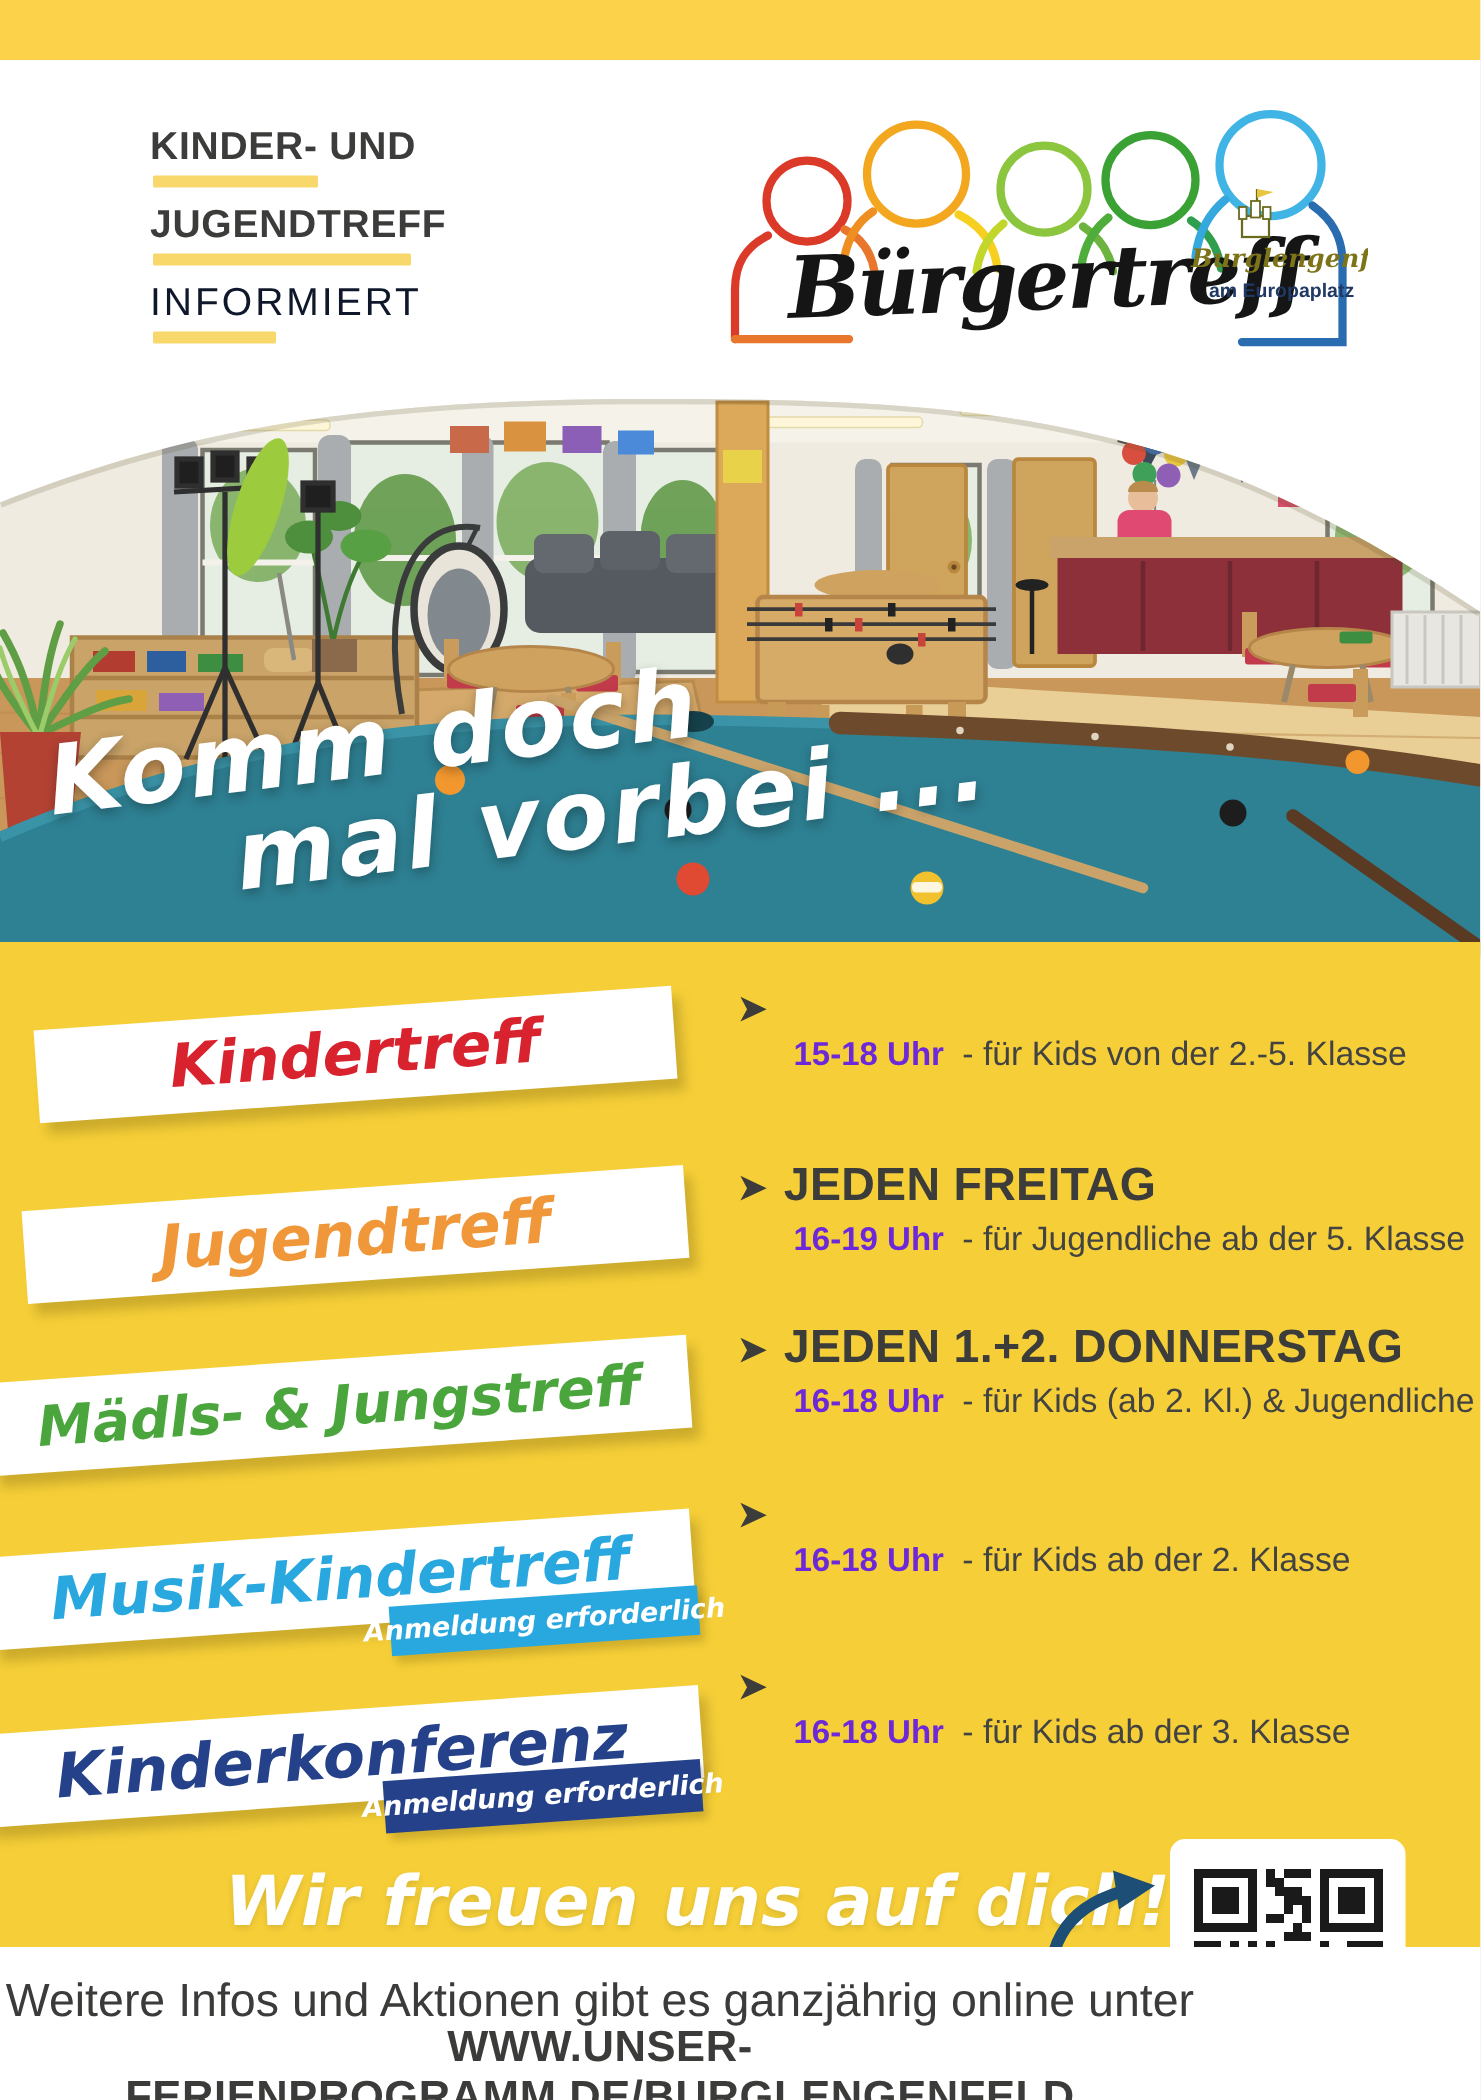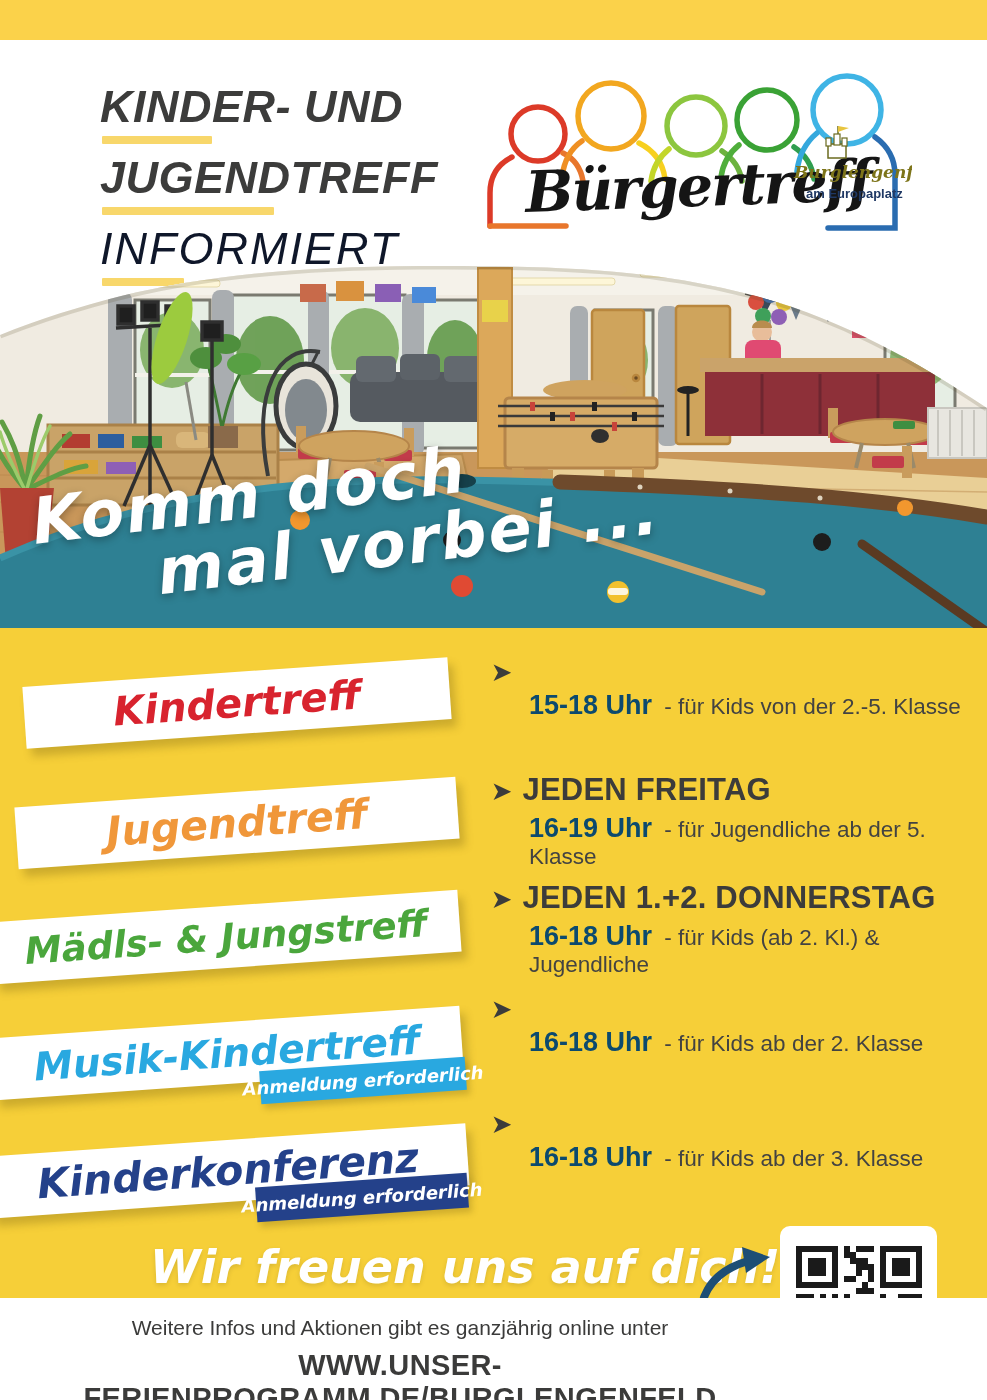--- a/index.html
+++ b/index.html
@@ -2,21 +2,21 @@
 <html><head>
 <meta charset="utf-8">
 <style>
   html,body{margin:0;padding:0;background:#e9e9e9;}
   .page{position:relative;width:987px;height:1400px;background:#ffffff;overflow:hidden;
         font-family:"Liberation Sans",sans-serif;margin:0 auto;}
   
   .topbar{position:absolute;left:0;top:0;width:987px;height:40px;background:#fbd24a;}
   
   .hgroup{position:absolute;left:100px;top:84px;}
-  .hline{font-weight:700;font-size:45px;color:#3c3c3b;letter-spacing:.5px;line-height:1.0;font-style:italic;}
+  .hline{font-weight:700;font-size:26px;color:#3c3c3b;letter-spacing:.5px;line-height:1.0;}
   .hline.thin{font-weight:400;color:#0f172a;letter-spacing:2px;}
   .hunder{height:8px;background:#f8d76b;border-radius:1px;margin:7px 0 11px 2px;}
   .u1{width:110px;} .u2{width:172px;} .u3{width:82px;}
   
   .logo{position:absolute;left:476px;top:60px;width:436px;height:196px;}
   
   .photo{position:absolute;left:0;top:240px;width:987px;height:400px;}
   .overlay-script{position:absolute;left:34px;top:452px;transform:rotate(-7deg);
       font-family:"DejaVu Sans",sans-serif;font-style:italic;font-weight:bold;
       font-size:64px;color:#ffffff;line-height:1.02;letter-spacing:2px;
@@ -37,33 +37,33 @@
       font-family:"DejaVu Sans",sans-serif;font-style:italic;font-weight:bold;font-size:18px;
       box-shadow:3px 5px 6px rgba(110,90,15,.28);white-space:nowrap;}
   .badge.light{left:260px;top:1064px;width:206px;height:33px;background:#29a8e0;}
   .badge.dark {left:256px;top:1180px;width:212px;height:35px;background:#24418a;}
   
   .sched{position:absolute;left:492px;width:492px;color:#3c3c3b;}
   .s1{top:658px;} .s2{top:772px;} .s3{top:880px;} .s4{top:995px;} .s5{top:1110px;}
   .sched-title{display:flex;align-items:center;font-weight:700;font-size:31px;letter-spacing:.2px;}
   .bullet{font-size:23px;margin-right:11px;transform:translateY(1px);}
   .sched-sub{margin-top:5px;padding-left:37px;font-size:22.5px;color:#434342;}
-  .sched-sub .time{font-weight:700;font-size:27px;color:#0c4a6e;margin-right:6px;}
+  .sched-sub .time{font-weight:700;font-size:22px;color:#6d28d9;margin-right:6px;}
   
   .closing{position:absolute;left:150px;top:1240px;width:565px;text-align:center;
       font-family:"DejaVu Sans",sans-serif;font-style:italic;font-weight:bold;
       font-size:46px;color:#ffffff;white-space:nowrap;text-shadow:0 2px 5px rgba(0,0,0,.12);}
   
   .arrow{position:absolute;left:688px;top:1244px;width:92px;height:102px;}
   .qrbox{position:absolute;left:780px;top:1226px;width:157px;height:170px;background:#ffffff;border-radius:10px;
       display:flex;align-items:flex-start;justify-content:center;}
   .qrbox svg{margin-top:20px;}
   
   .footer{position:absolute;left:0;top:1298px;width:987px;height:102px;background:#ffffff;}
-  .f1{position:absolute;left:0;top:1316px;width:800px;text-align:center;font-size:21px;color:#3b3b3a;}
+  .f1{position:absolute;left:0;top:1316px;width:800px;text-align:center;font-size:31px;color:#3b3b3a;}
   .f2{position:absolute;left:0;top:1349px;width:800px;text-align:center;font-size:29px;font-weight:700;
       color:#3b3b3a;letter-spacing:.4px;}
 </style>
 </head>
 <body>
 
 <div class="page">
 
   <div class="topbar"></div>
 

